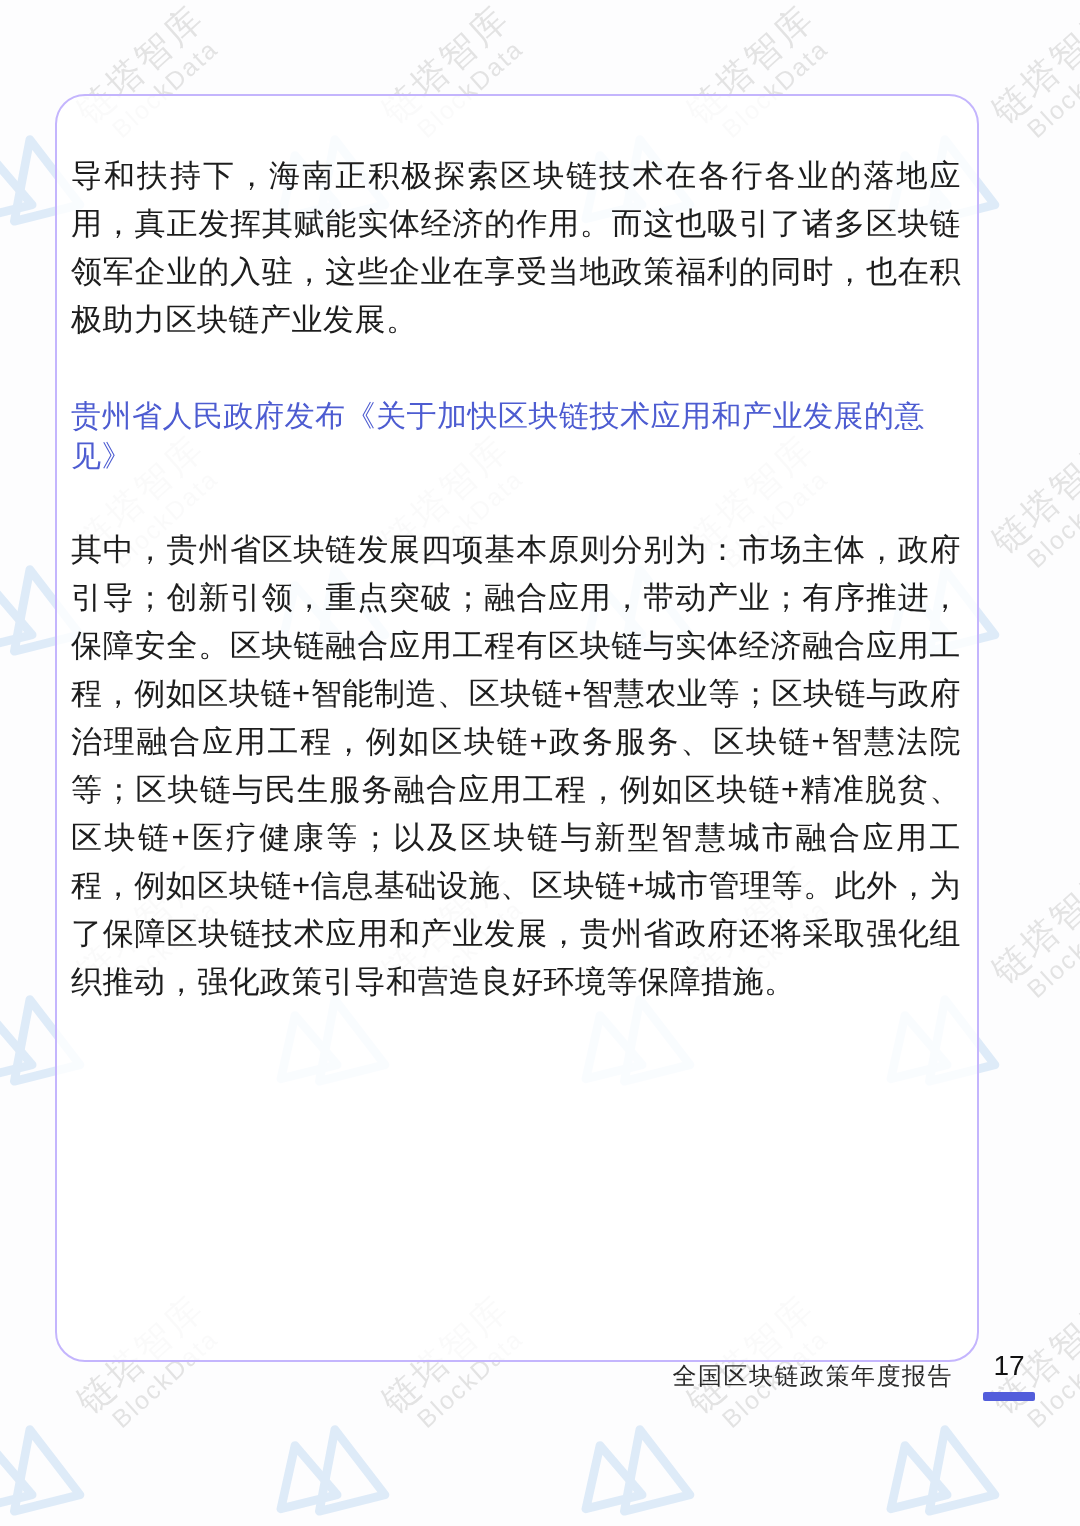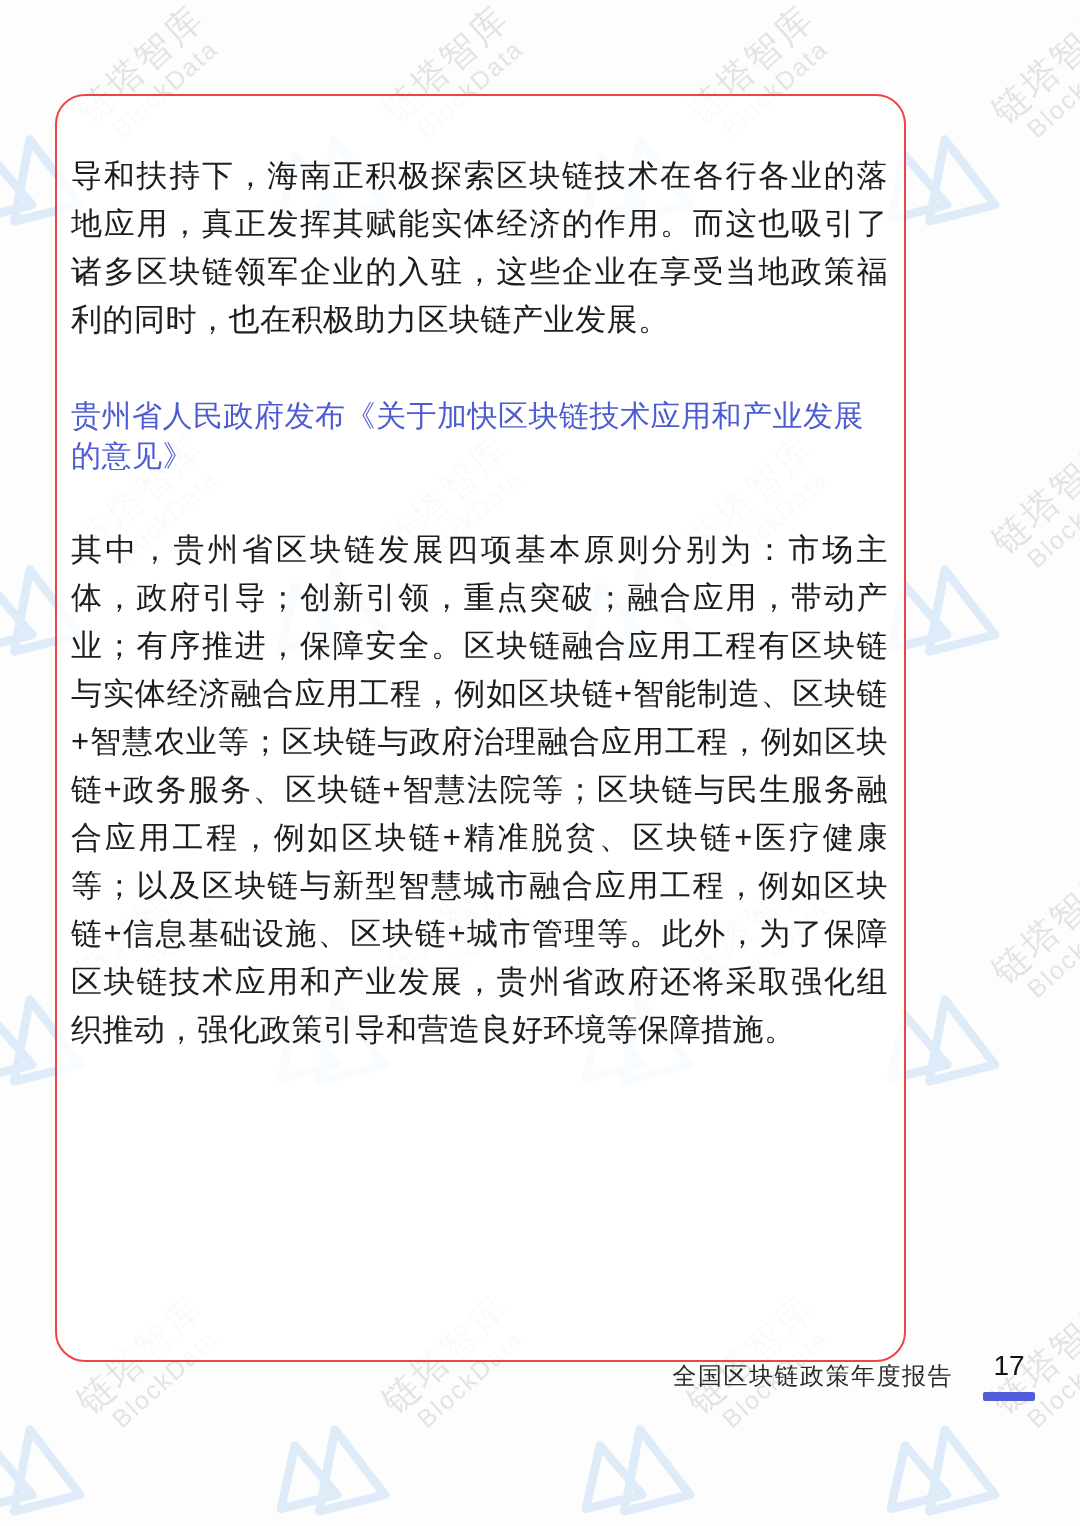--- a/index.html
+++ b/index.html
@@ -35,23 +35,23 @@
   .wm-logo {
     position: absolute;
     transform: translate(-50%, -50%) rotate(-14deg);
     opacity: 0.65;
   }
 
   
   .card {
     position: absolute;
     left: 55px; top: 94px;
-    width: 851px; height: 1268px;
+    width: 924px; height: 1268px;
     box-sizing: border-box;
-    border: 2px solid #ef4444;
+    border: 2px solid #c4b5fd;
     border-radius: 30px;
     background: rgba(255, 255, 255, 0.82);
     padding: 56px 16px 0 14px;
     z-index: 1;
   }
   .body {
     margin: 0;
     font-size: 31px;
     line-height: 48px;
     color: #1d1d1d;

